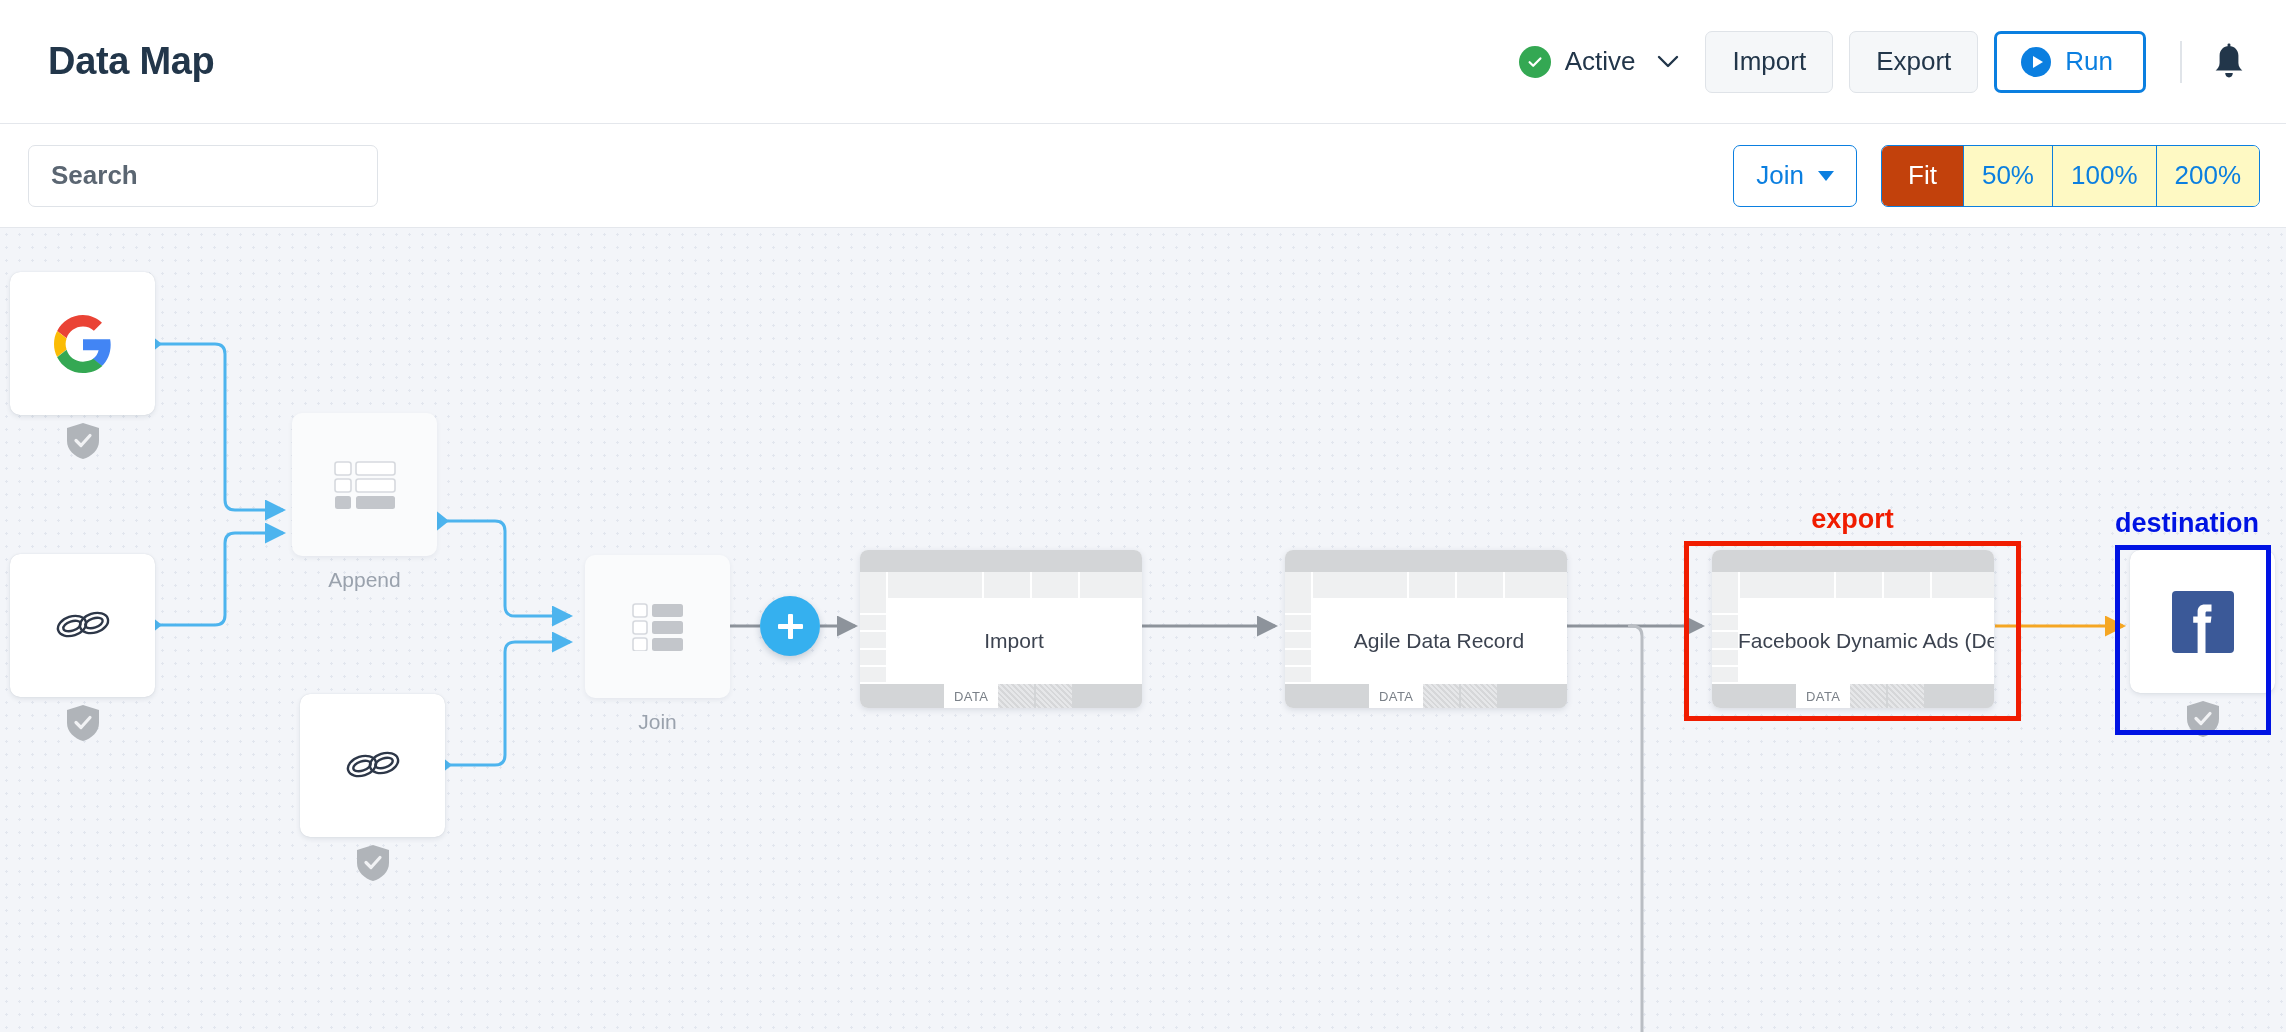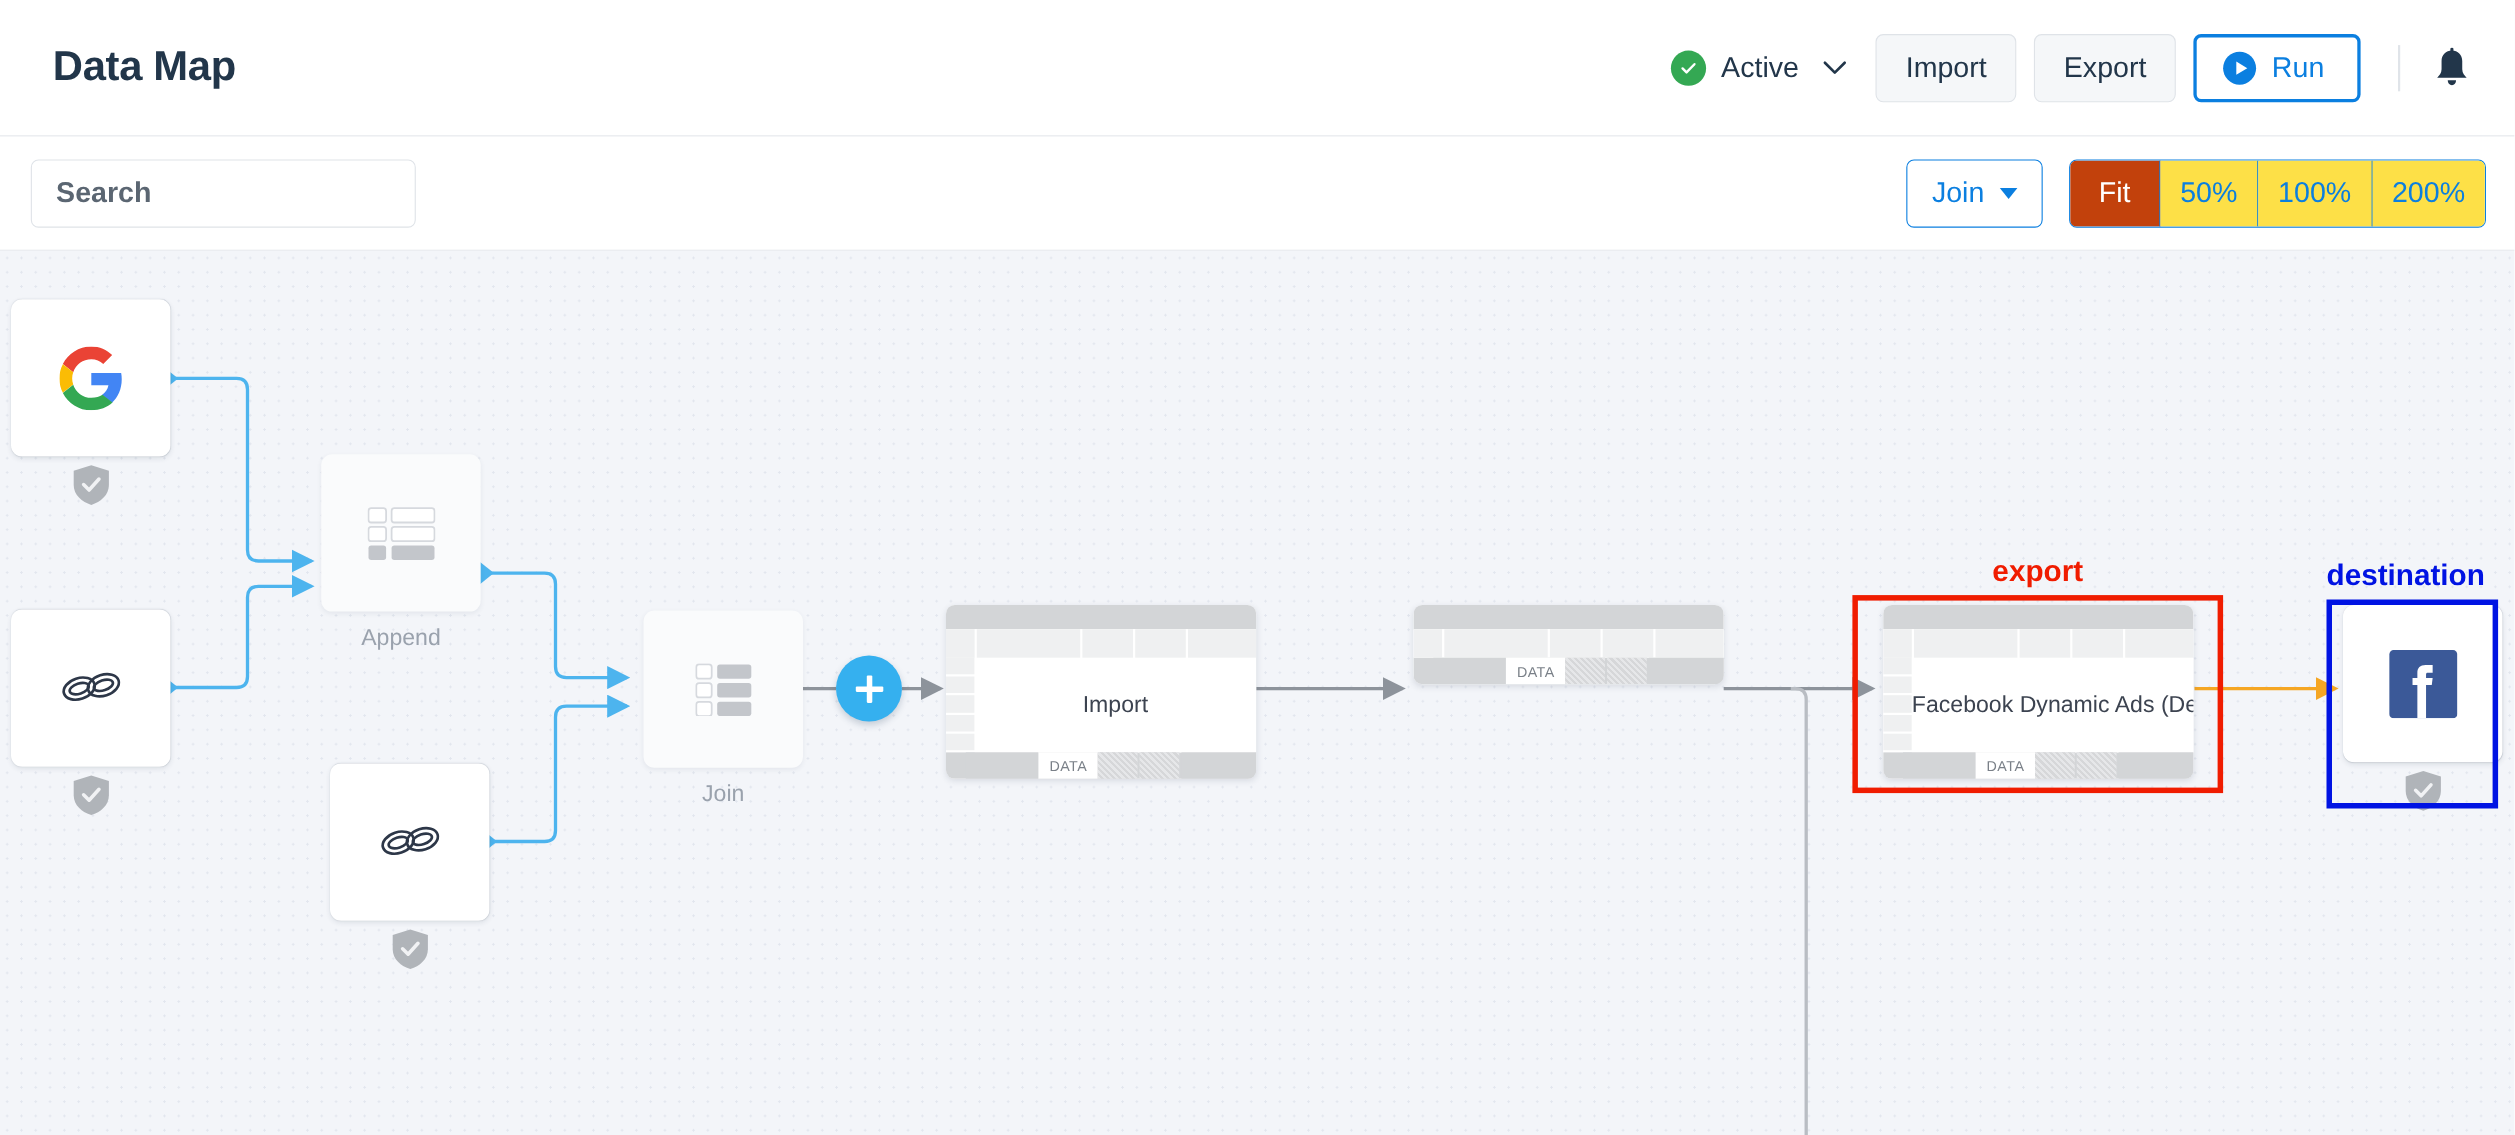--- a/index.html
+++ b/index.html
@@ -140,21 +140,21 @@
     border-radius: 7px;
     overflow: hidden;
     height: 62px;
   }
   .zoom-btn {
     min-width: 82px;
     padding: 0 18px;
     display: flex; align-items: center; justify-content: center;
     font-size: 26px;
     color: #0b7fe0;
-    background: #fde047;
+    background: #fef9c3;
     border-right: 1px solid #0b7fe0;
     cursor: pointer;
   }
   .zoom-btn:last-child { border-right: none; }
   .zoom-btn.active {
     background: #c2410c;
     color: #ffffff;
   }
 
   
@@ -523,20 +523,32 @@
   <div class="node" style="left:1285px; top:322px;">
     <div class="table-card">
       <div class="tc-titlebar"></div>
       <div class="tc-headrow">
         <div class="c" style="width:26px"></div>
           <div class="c" style="width:94px"></div>
         <div class="c" style="width:46px"></div>
           <div class="c" style="width:46px"></div>
         <div class="c" style="flex:1"></div>
       </div>
+      <div class="tc-body">
+        <div class="tc-gutter">
+          <span></span>
+            <span></span>
+            <span></span>
+            <span></span>
+            <span></span>
+        </div>
+        <div class="tc-main">
+          <div class="tc-name">Agile Data Record</div>
+        </div>
+      </div>
       <div class="tc-foot">
         <div class="lead"></div>
         <div class="tab">DATA</div>
         <div class="seg hatch" style="width:36px"></div>
         <div class="seg hatch" style="width:36px"></div>
         <div class="fill"></div>
       </div>
     </div>
   </div>
 

